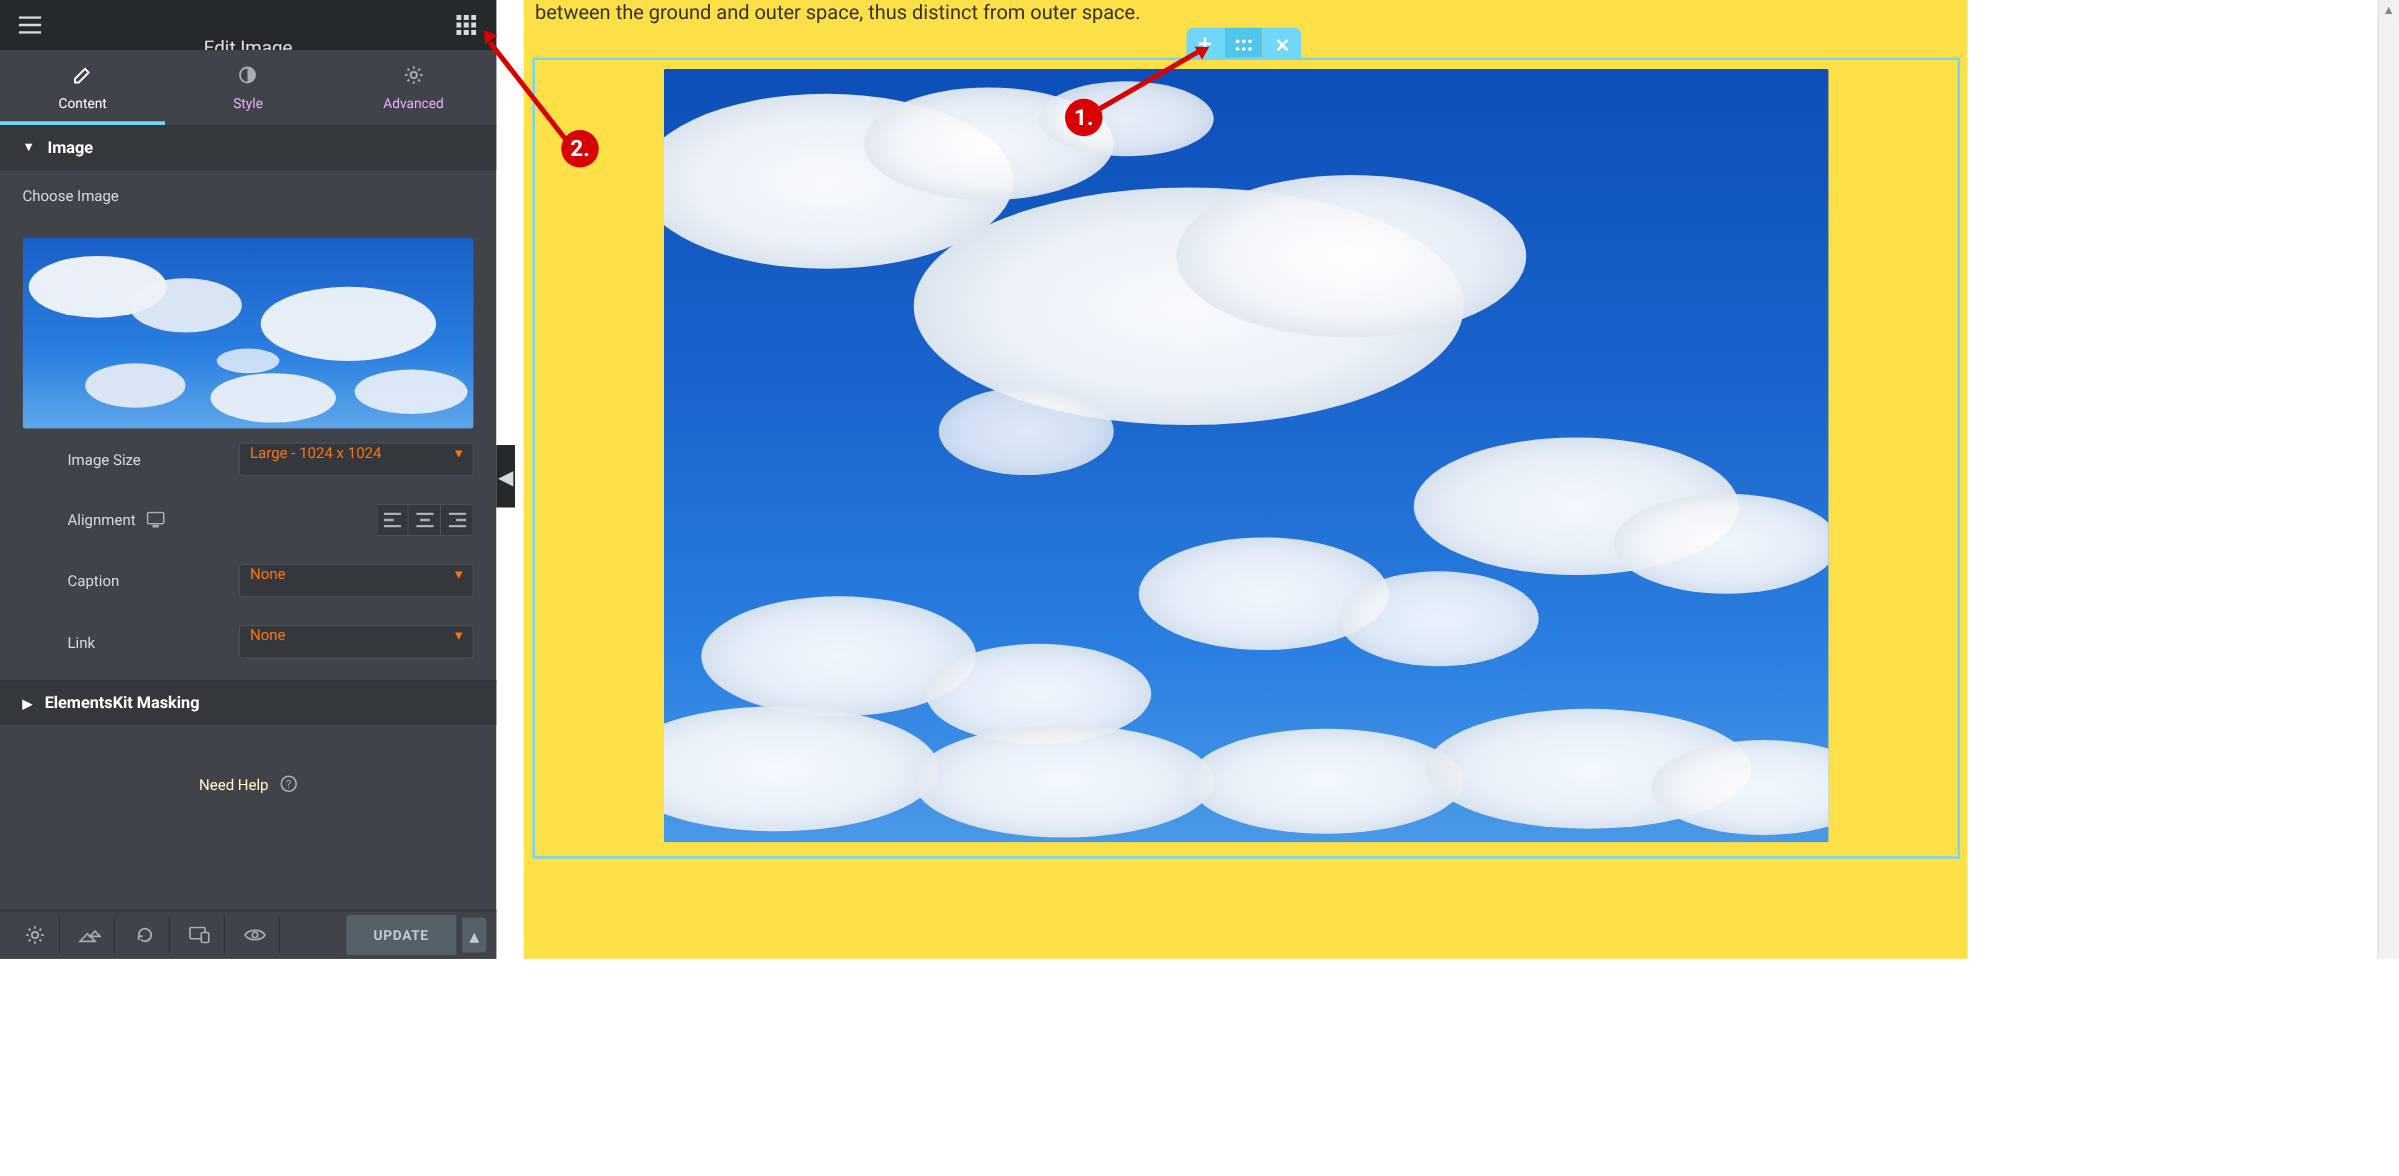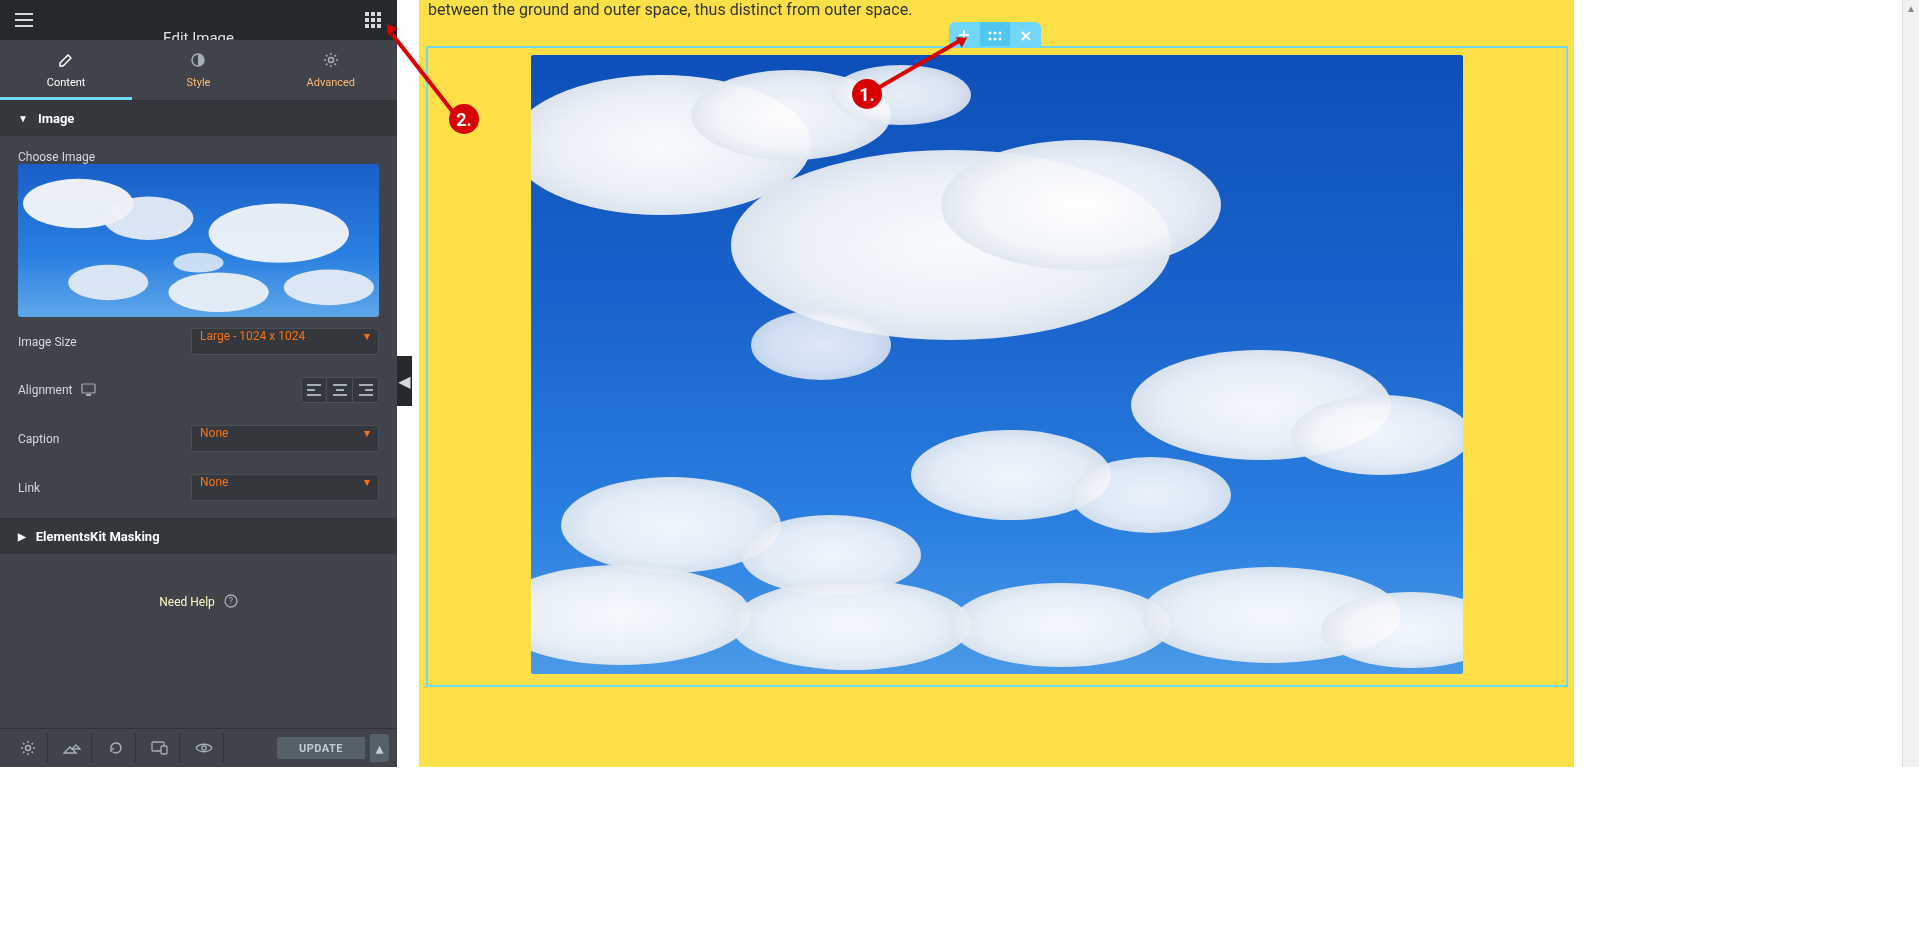--- a/index.html
+++ b/index.html
@@ -51,21 +51,21 @@
   .tabs-row {
     display: flex;
     background: #404349;
     border-bottom: 1px solid #2f3237;
   }
   .tab {
     flex: 1;
     text-align: center;
     padding: 12px 0 8px;
     cursor: pointer;
-    color: #fdba74;
+    color: #f0abfc;
   }
   .tab.active { color: #fff; border-bottom: 3px solid #71d7f7; }
   .tab-icon { display: block; margin: 0 auto 4px; }
   .tab-label { font-size: 11px; text-align: right; }
 
   .section-header {
     background: #34383c;
     padding: 10px 18px;
     font-size: 13px;
     font-weight: bold;
@@ -76,37 +76,38 @@
     color: #fff;
   }
   .section-header .caret { font-size: 10px; }
 
   .form-area {
     padding: 14px 18px 0;
   }
   .form-label {
     font-size: 12px;
     color: #d5dadf;
-    margin-bottom: 0;
+    margin-bottom: 26px;
     display: block;
   }
   .image-preview {
     width: 100%;
     height: 153px;
     cursor: pointer;
     border-radius: 3px;
     overflow: hidden;
   }
   .image-preview svg { width: 100%; height: 100%; display: block; }
 
   .form-row {
     display: flex;
     align-items: center;
     justify-content: space-between;
     padding: 11px 0;
+    margin-left: 36px;
   }
   .form-row .form-label { margin-bottom: 0; }
 
   .select-box {
     width: 188px;
     height: 27px;
     background: #34383c;
     border: 1px solid #4b4f56;
     border-radius: 3px;
     color: #f97316;
@@ -165,21 +166,21 @@
     width: 40px; height: 30px;
     display: flex; align-items: center; justify-content: center;
     cursor: pointer;
     color: #a4afb7;
     border-right: 1px solid #2f3237;
   }
   .update-btn {
     margin-left: auto;
     background: #556068;
     color: #c2cbd2;
-    height: 22px;
+    height: 32px;
     padding: 0 22px;
     border-radius: 3px 0 0 3px;
     display: flex;
     align-items: center;
     font-size: 11px;
     font-weight: bold;
     letter-spacing: 0.5px;
     cursor: pointer;
   }
   .update-dd {

